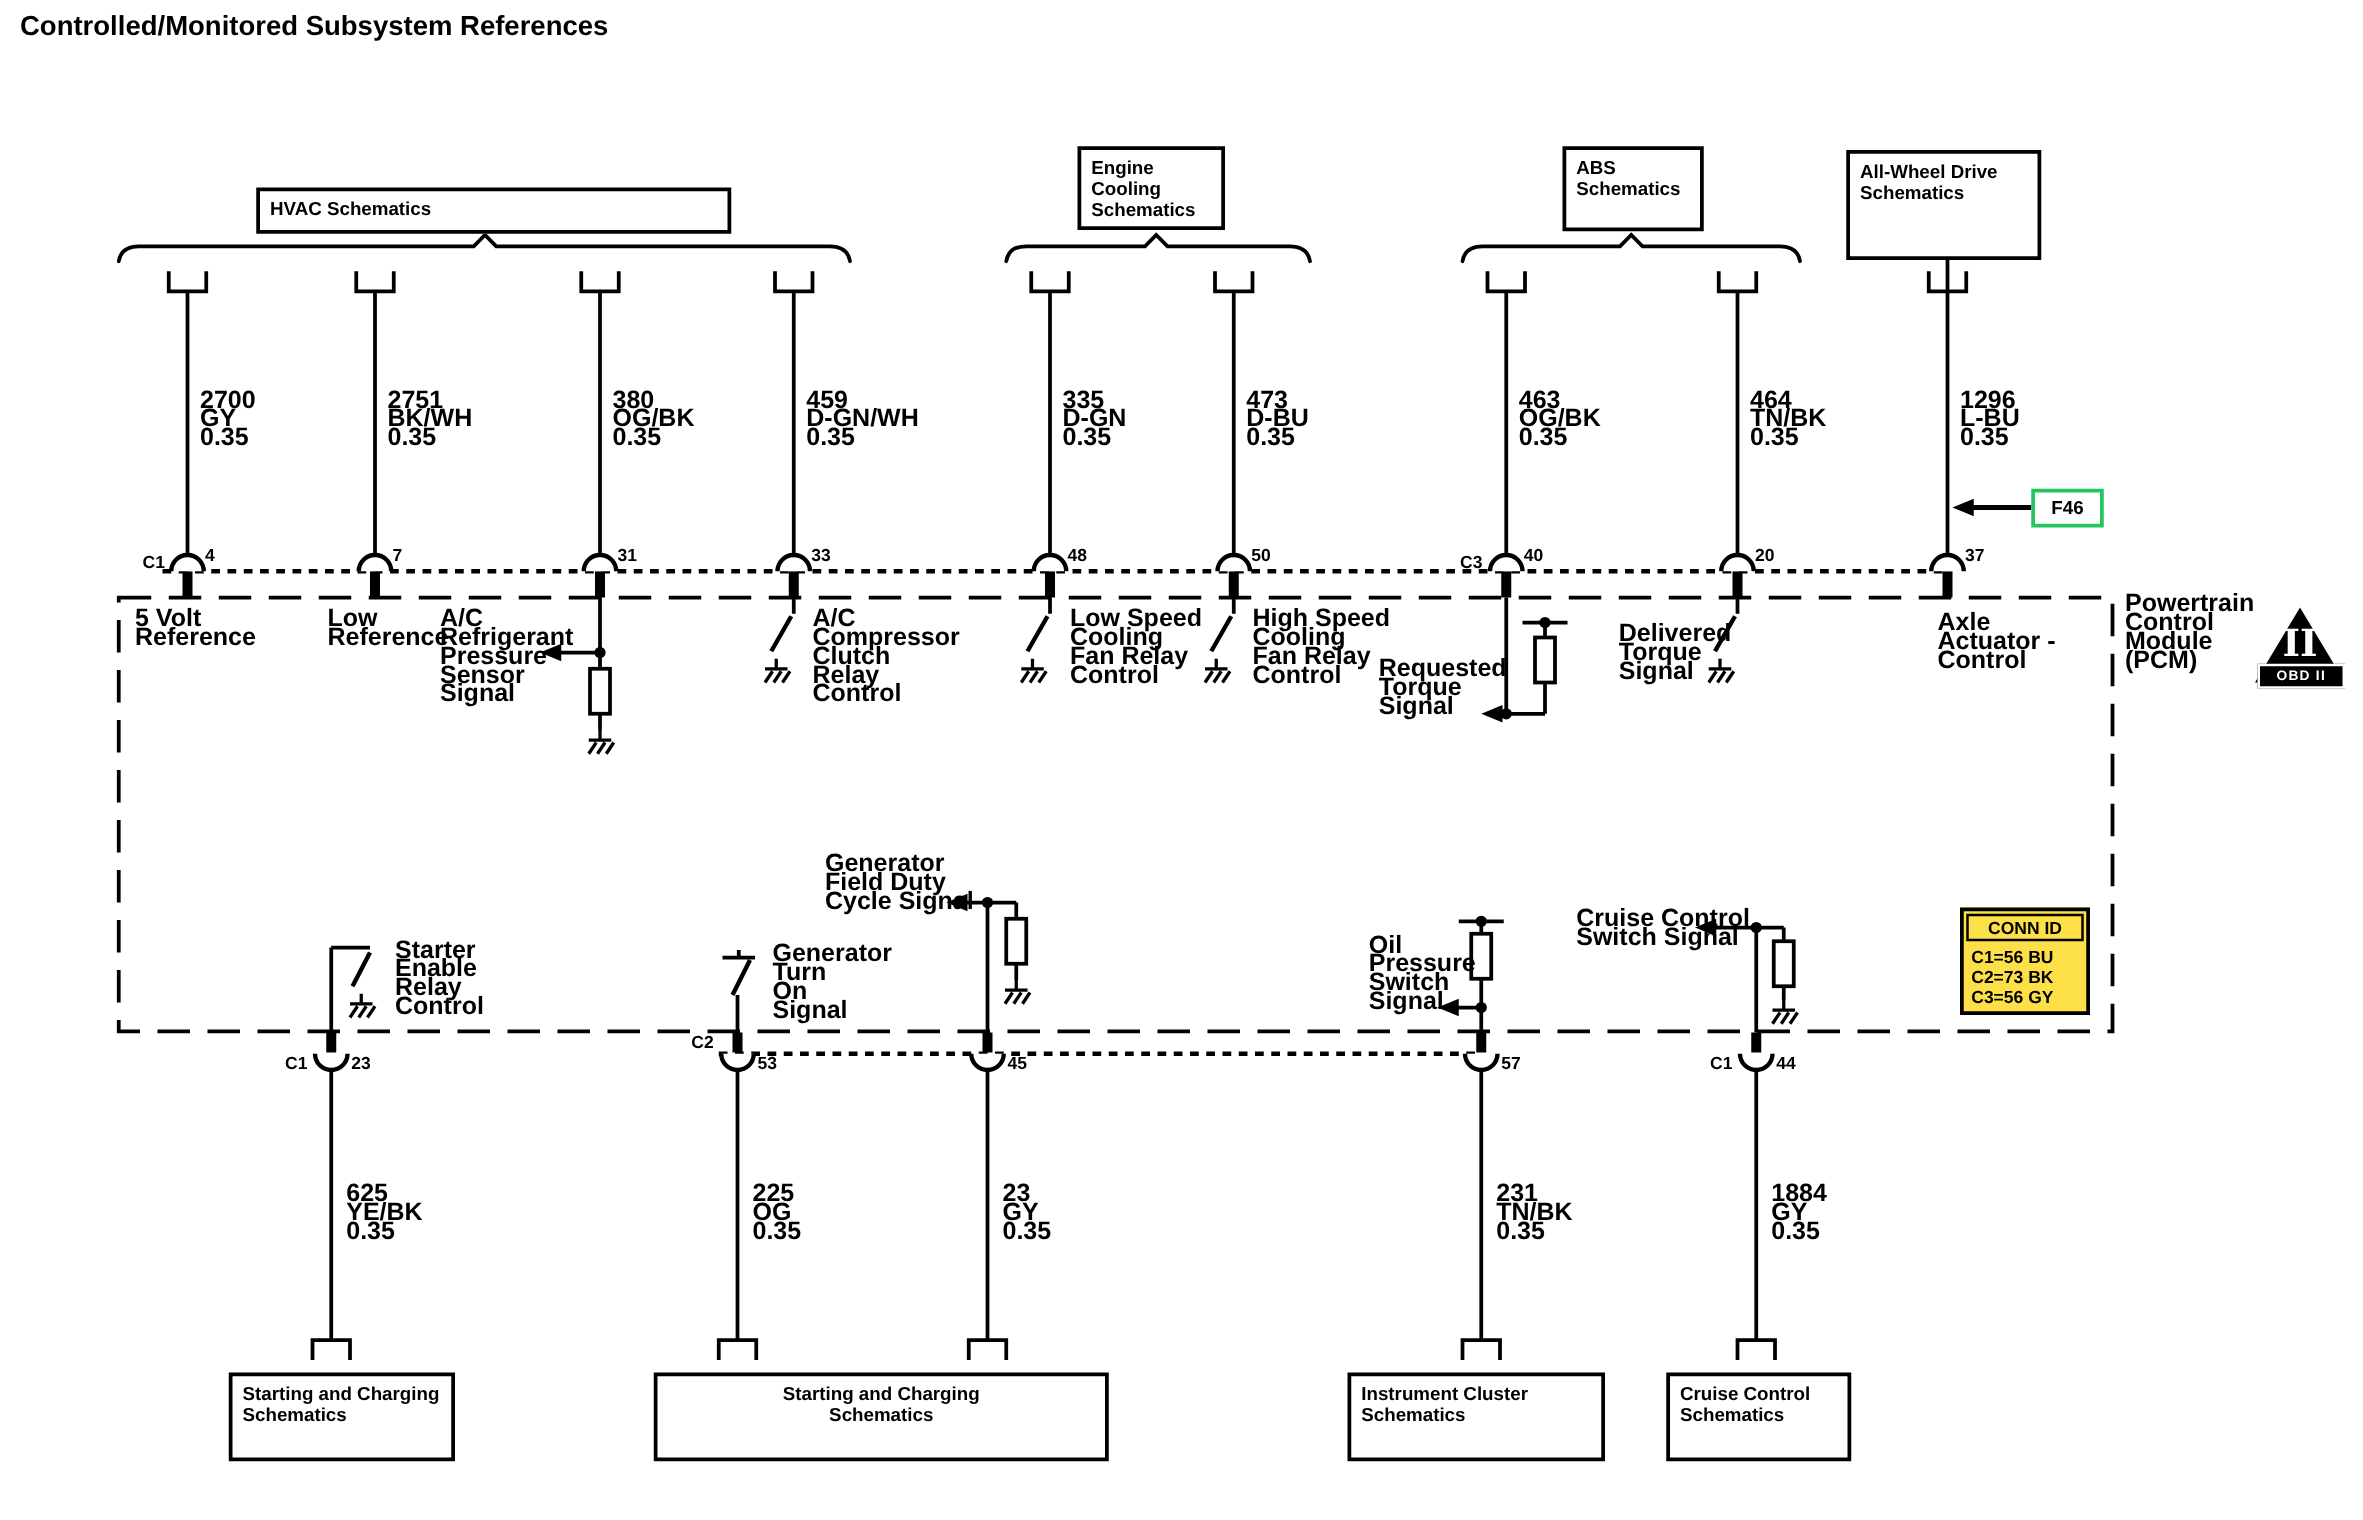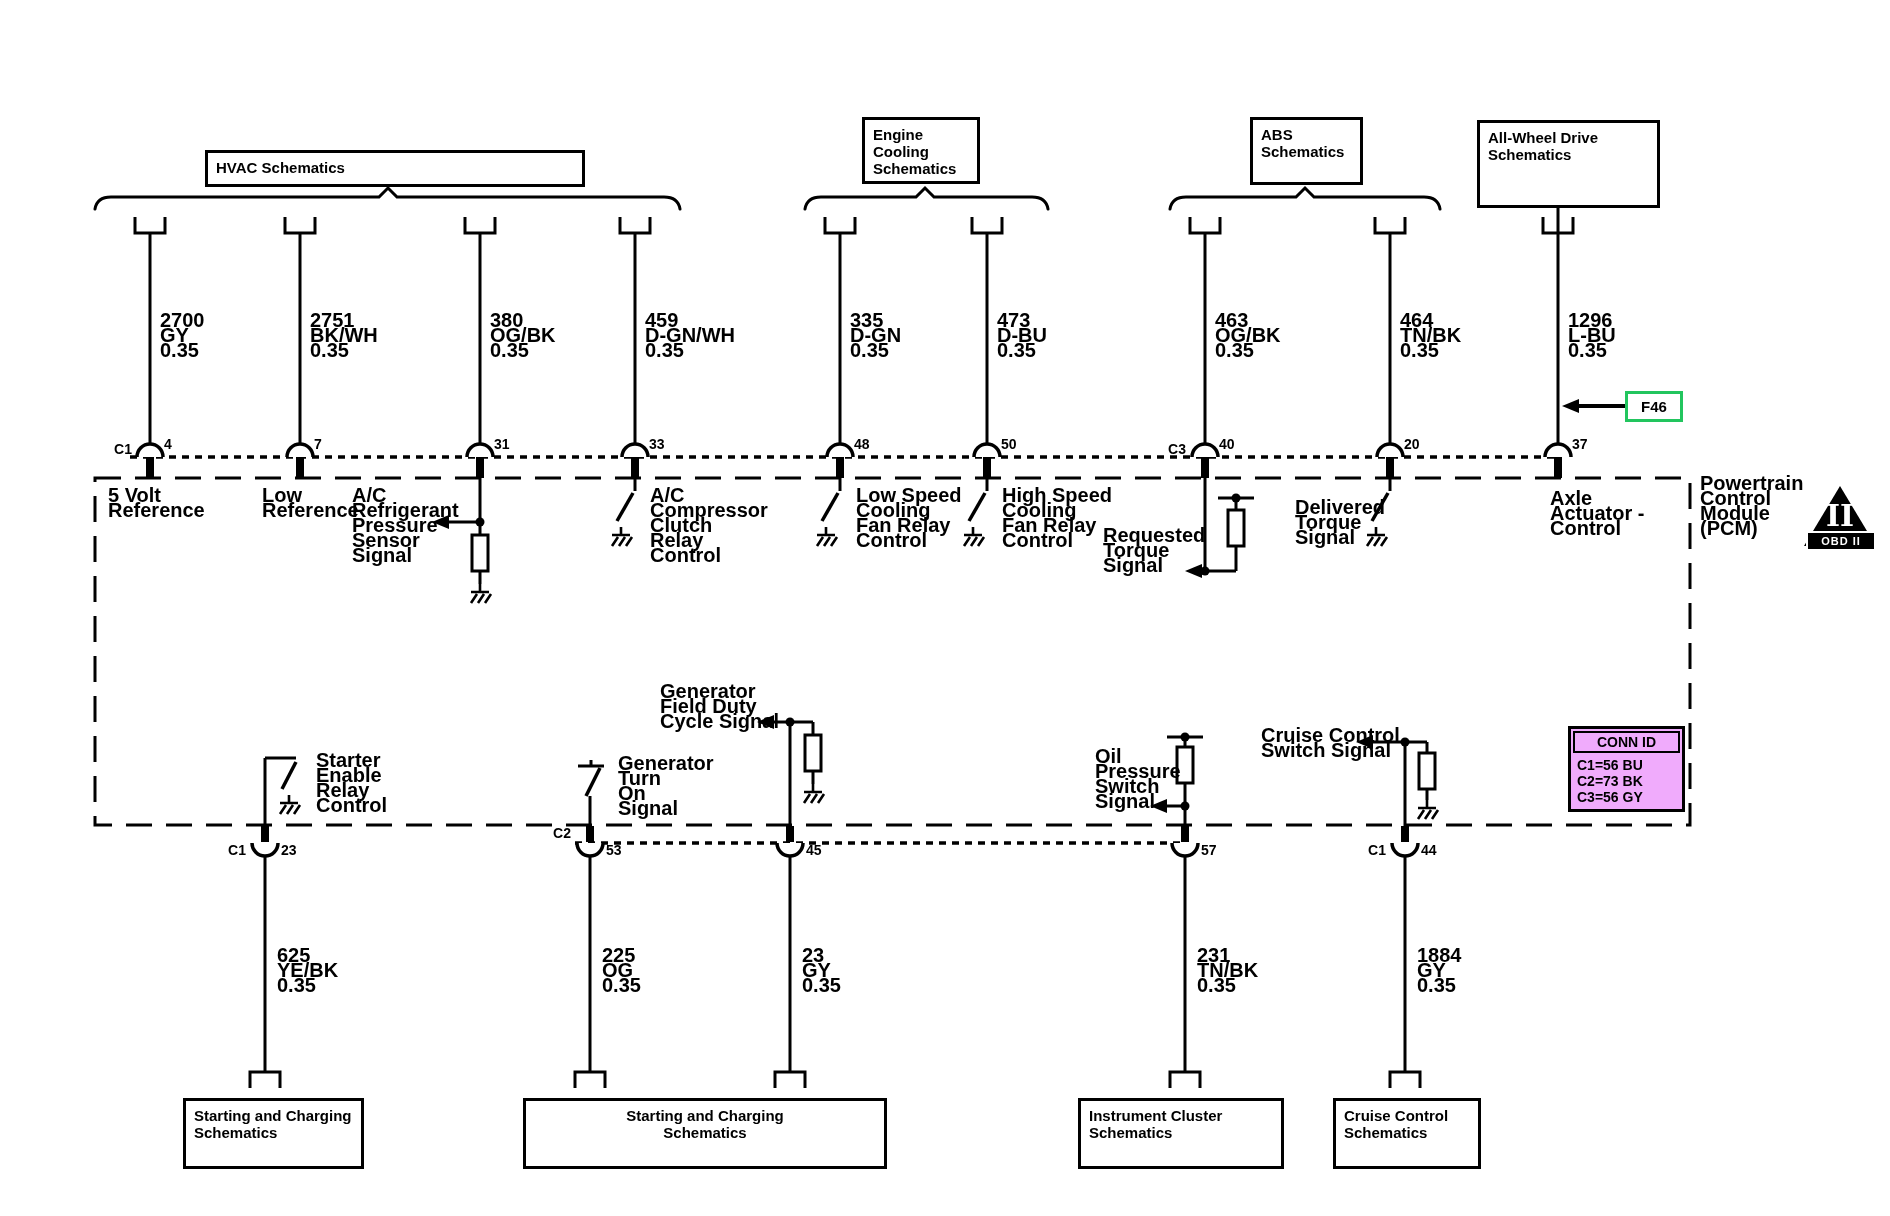--- a/index.html
+++ b/index.html
@@ -7,21 +7,21 @@
          font-family:"Liberation Sans",sans-serif;color:#000;}
   #wires{position:absolute;left:0;top:0;}
   .box{position:absolute;border:3px solid #000;background:#fff;box-sizing:border-box;
        font-weight:bold;font-size:15px;line-height:17px;padding:6px 8px;white-space:pre-line;}
   .lbl{position:absolute;font-weight:bold;font-size:20px;line-height:15px;white-space:pre-line;}
   .pin-num{position:absolute;font-weight:bold;font-size:14px;}
   .conn-lbl{position:absolute;font-weight:bold;font-size:14px;width:36px;text-align:right;}
   .title{position:absolute;left:16px;top:8px;font-weight:bold;font-size:22px;}
   .f46{position:absolute;left:1625px;top:391px;width:58px;height:31px;border:3px solid #22c55e;
        box-sizing:border-box;text-align:center;font-weight:bold;font-size:15px;line-height:25px;}
-  .connid{position:absolute;left:1568px;top:726px;width:117px;border:3px solid #000;background:#f0abfc;box-sizing:border-box;}
+  .connid{position:absolute;left:1568px;top:726px;width:104px;border:3px solid #000;background:#fde047;box-sizing:border-box;}
   .connid .hd{border:2px solid #000;margin:2px;text-align:center;font-weight:bold;font-size:14px;line-height:18px;}
   .connid .rows{font-weight:bold;font-size:14px;line-height:16px;padding:2px 4px 4px 6px;white-space:pre-line;}
   
   .obd{position:absolute;left:1802px;top:484px;width:78px;height:72px;}
   .obd .tri{position:absolute;left:2px;top:2px;width:0;height:0;
             border-left:36px solid transparent;border-right:36px solid transparent;
             border-bottom:60px solid #000;}
   .obd .numeral{position:absolute;left:0;top:20px;width:76px;text-align:center;color:#fff;
                 font-family:"DejaVu Serif",serif;font-weight:bold;font-size:30px;line-height:24px;}
   .obd .badge{position:absolute;left:4px;top:47px;width:66px;height:16px;background:#000;
@@ -185,27 +185,28 @@
 
     <g>
       <use href="#ubot" x="265" y="1072"></use>
         <use href="#ubot" x="590" y="1072"></use>
       <use href="#ubot" x="790" y="1072"></use>
         <use href="#ubot" x="1185" y="1072"></use>
       <use href="#ubot" x="1405" y="1072"></use>
     </g>
   </svg>
 
+  <div class="title">Controlled/Monitored Subsystem References</div>
 
   <div class="box" style="left:205px;top:150px;width:380px;height:37px;">HVAC Schematics</div>
   <div class="box" style="left:862px;top:117px;width:118px;height:67px;">Engine Cooling
 Schematics</div>
   <div class="box" style="left:1250px;top:117px;width:113px;height:68px;">ABS
 Schematics</div>
-  <div class="box" style="left:1477px;top:120px;width:183px;height:88px;">All-Wheel Drive
+  <div class="box" style="left:1477px;top:120px;width:156px;height:88px;">All-Wheel Drive
 Schematics</div>
 
   <div class="box" style="left:183px;top:1098px;width:181px;height:71px;">Starting and Charging
 Schematics</div>
   <div class="box" style="left:523px;top:1098px;width:364px;height:71px;text-align:center;">Starting and Charging
 Schematics</div>
   <div class="box" style="left:1078px;top:1098px;width:206px;height:71px;">Instrument Cluster
 Schematics</div>
   <div class="box" style="left:1333px;top:1098px;width:148px;height:71px;">Cruise Control
 Schematics</div>

